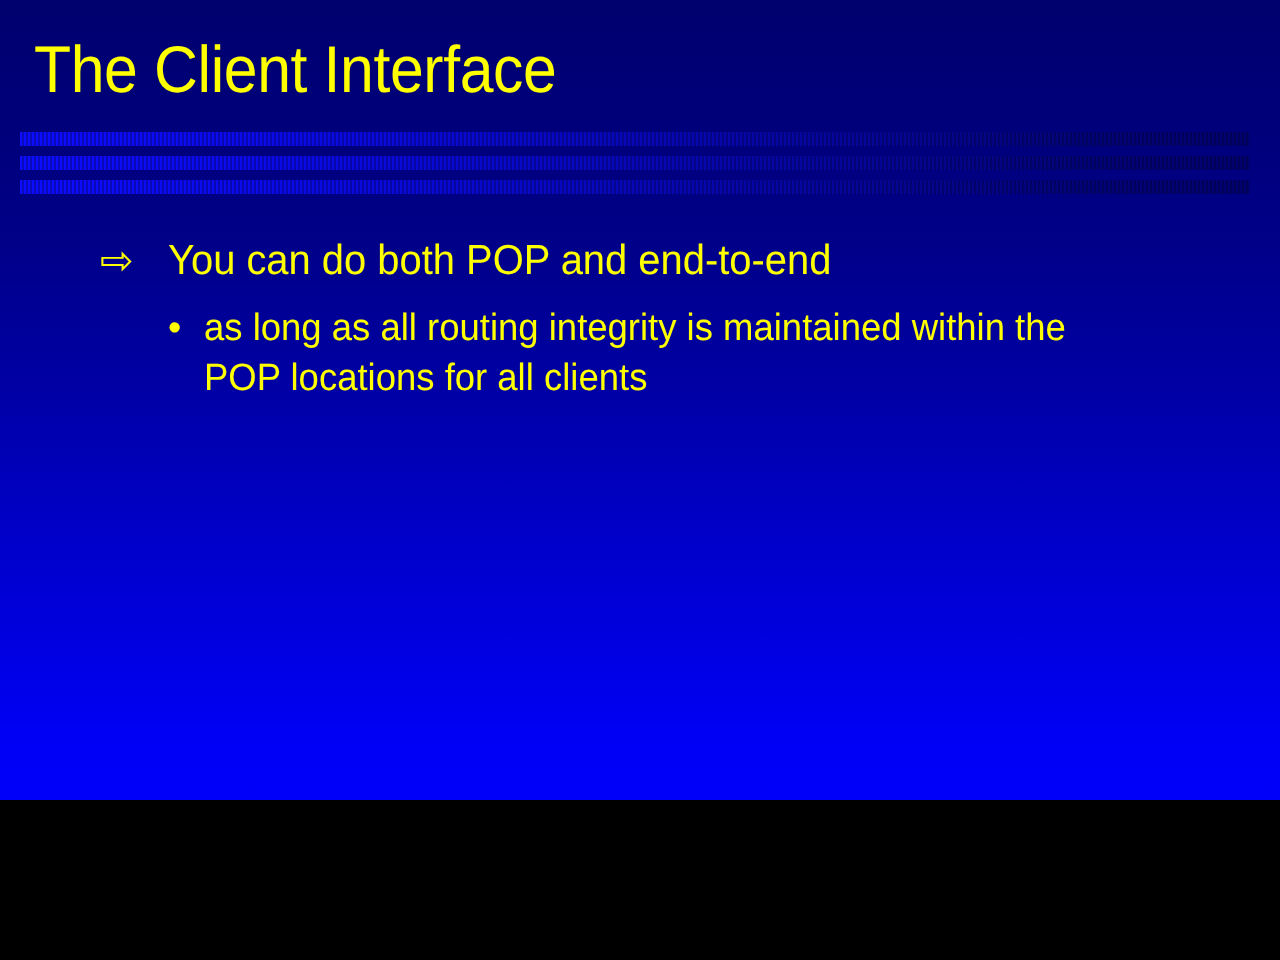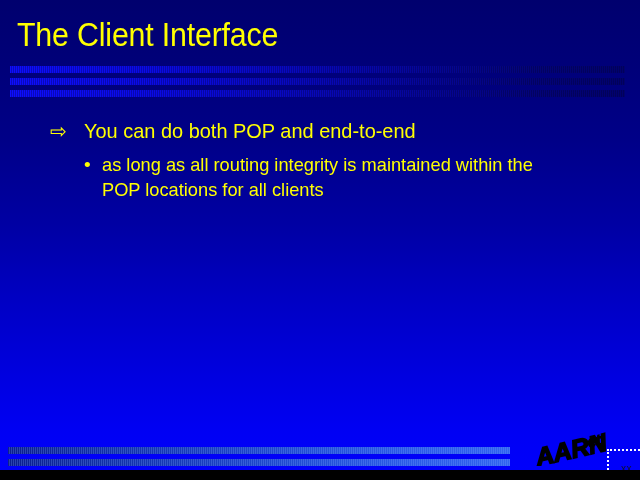--- a/index.html
+++ b/index.html
@@ -4,21 +4,21 @@
 <title>The Client Interface</title>
 <style>
   html, body {
     margin: 0;
     padding: 0;
     background: #000000;
   }
   #slide {
     position: relative;
     width: 640px;
-    height: 470px;
+    height: 400px;
     overflow: hidden;
     font-family: "Liberation Sans", sans-serif;
     
     background: linear-gradient(to bottom,
         #00006e 0%,
         #000079 14%,
         #000088 30%,
         #0000a4 48%,
         #0000c4 64%,
         #0000e0 80%,

